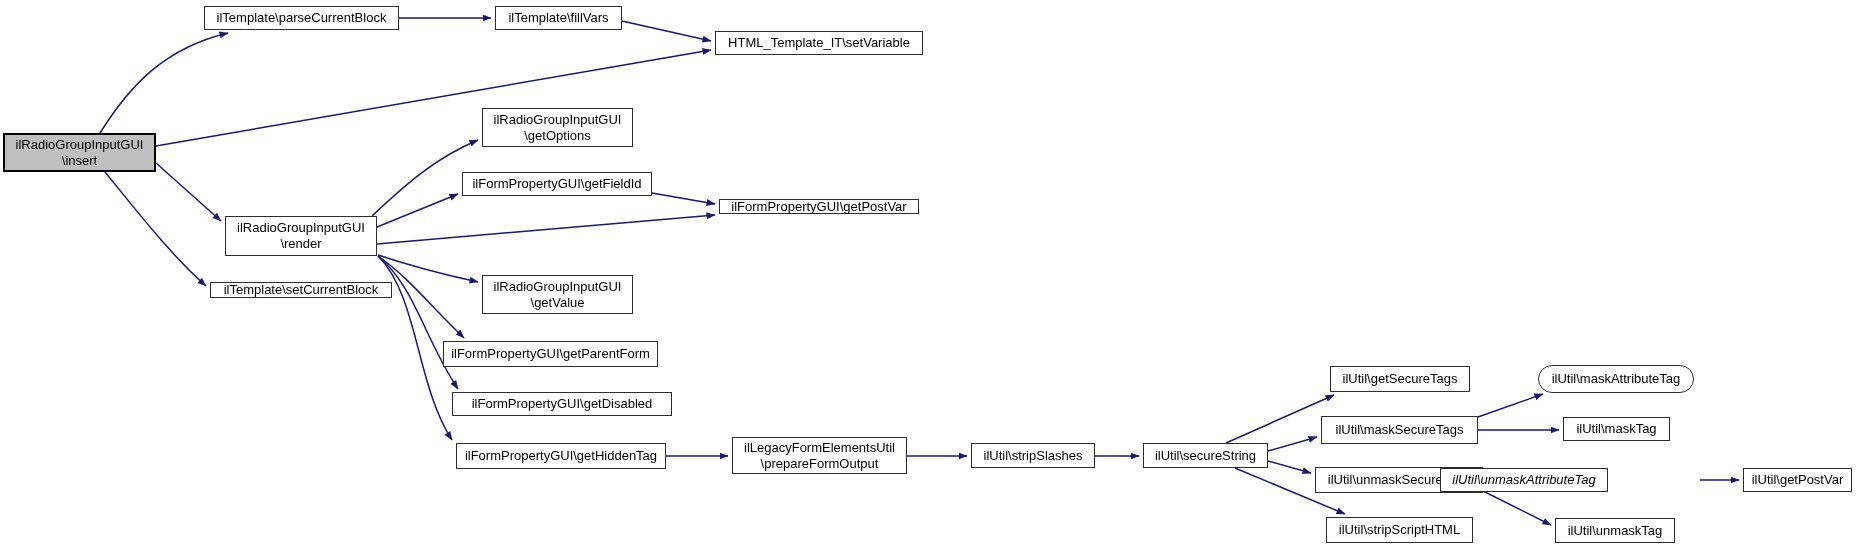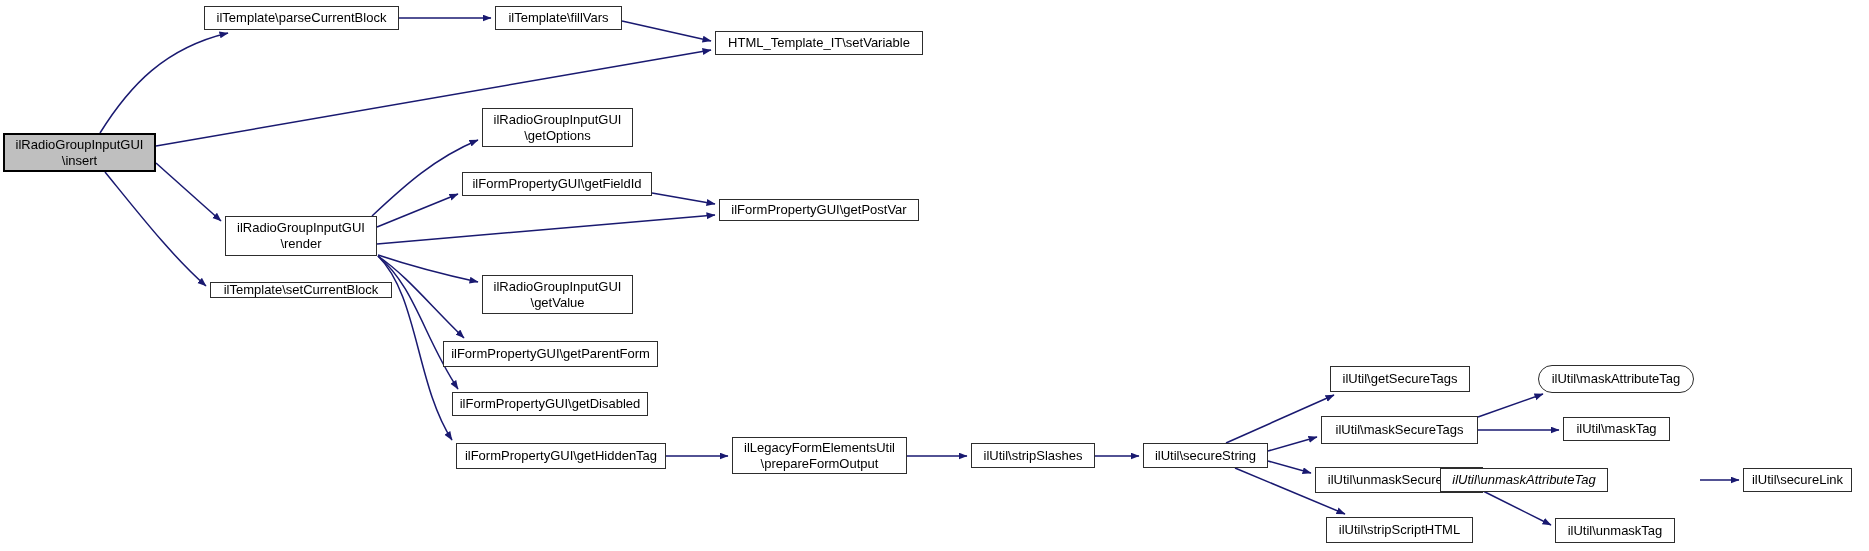--- a/index.html
+++ b/index.html
@@ -87,38 +87,38 @@
       <div class="node" style="left: 715px; top: 31px; width: 208px; height: 24px;">
         <span>HTML_Template_IT\setVariable</span>
       </div>
       <div class="node" style="left: 482px; top: 108px; width: 151px; height: 39px;">
         <span>ilRadioGroupInputGUI</span>
         <span>\getOptions</span>
       </div>
       <div class="node" style="left: 462px; top: 172px; width: 190px; height: 24px;">
         <span>ilFormPropertyGUI\getFieldId</span>
       </div>
-      <div class="node" style="left: 719px; top: 199px; width: 200px; height: 22px;">
+      <div class="node" style="left: 719px; top: 199px; width: 200px; height: 15px;">
         <span>ilFormPropertyGUI\getPostVar</span>
       </div>
       <div class="node" style="left: 225px; top: 216px; width: 152px; height: 40px;">
         <span>ilRadioGroupInputGUI</span>
         <span>\render</span>
       </div>
       <div class="node" style="left: 210px; top: 282px; width: 182px; height: 16px;">
         <span>ilTemplate\setCurrentBlock</span>
       </div>
       <div class="node" style="left: 482px; top: 275px; width: 151px; height: 39px;">
         <span>ilRadioGroupInputGUI</span>
         <span>\getValue</span>
       </div>
       <div class="node" style="left: 443px; top: 341px; width: 215px; height: 26px;">
         <span>ilFormPropertyGUI\getParentForm</span>
       </div>
-      <div class="node" style="left: 452px; top: 392px; width: 196px; height: 24px;">
+      <div class="node" style="left: 452px; top: 392px; width: 220px; height: 24px;">
         <span>ilFormPropertyGUI\getDisabled</span>
       </div>
       <div class="node" style="left: 445px; top: 443px; width: 210px; height: 26px; margin-left: 11px;">
         <span>ilFormPropertyGUI\getHiddenTag</span>
       </div>
       <div class="node" style="left: 732px; top: 437px; width: 175px; height: 37px;">
         <span>ilLegacyFormElementsUtil</span>
         <span>\prepareFormOutput</span>
       </div>
       <div class="node" style="left: 971px; top: 443px; width: 124px; height: 25px;">
@@ -139,21 +139,21 @@
       <div class="node" style="left: 1563px; top: 417px; width: 107px; height: 24px;">
         <span>ilUtil\maskTag</span>
       </div>
       <div class="node" style="left: 1315px; top: 467px; width: 168px; height: 26px;">
         <span>ilUtil\unmaskSecureTags</span>
       </div>
       <div class="node" style="left: 1440px; top: 468px; width: 168px; height: 24px; font-style: italic;">
         <span>ilUtil\unmaskAttributeTag</span>
       </div>
       <div class="node" style="left: 1743px; top: 468px; width: 109px; height: 24px;">
-        <span>ilUtil\secureLink</span>
+        <span>ilUtil\getPostVar</span>
       </div>
       <div class="node" style="left: 1326px; top: 517px; width: 147px; height: 26px;">
         <span>ilUtil\stripScriptHTML</span>
       </div>
       <div class="node" style="left: 1555px; top: 518px; width: 120px; height: 25px;">
         <span>ilUtil\unmaskTag</span>
       </div>
     </div>
 </div>
 

